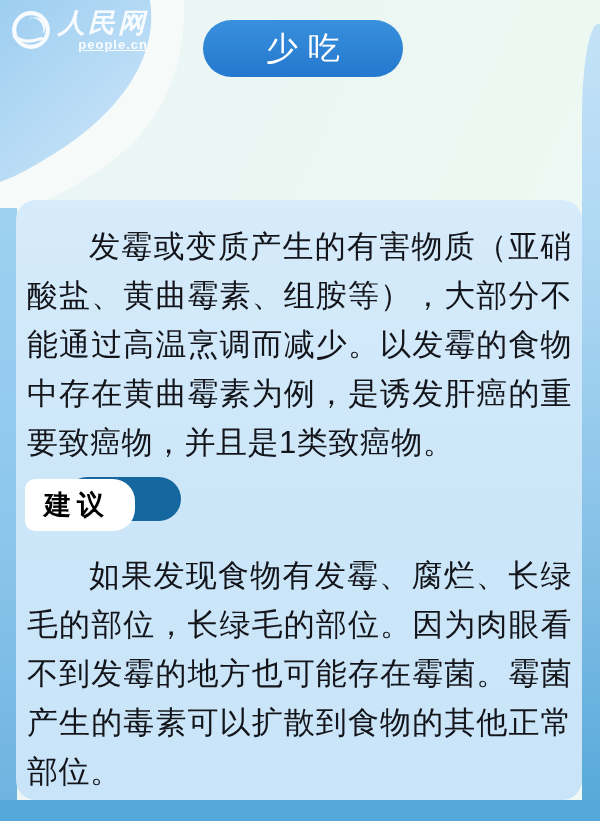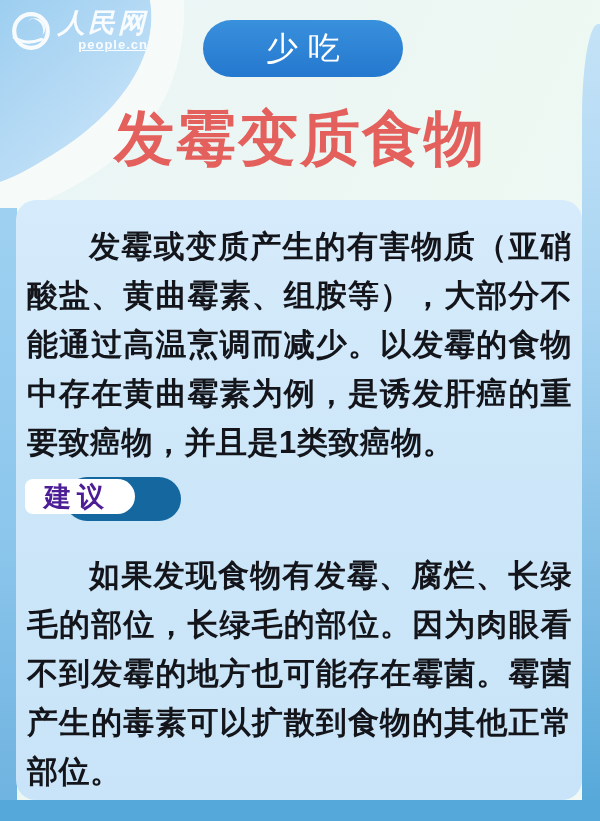--- a/index.html
+++ b/index.html
@@ -25,21 +25,21 @@
     background:linear-gradient(180deg,#c4e2f7 0%,#a9d5f2 35%,#7cbbe4 75%,#57a9da 100%);
     border-top-left-radius:90% 12%;
   }
   .band-bottom{
     position:absolute;left:0;right:0;bottom:0;height:21px;
     background:#55a8da;
   }
   
   .logo{
     position:absolute;left:10px;top:8px;
-    display:flex;align-items:flex-end;
+    display:flex;align-items:center;
     color:#ffffff;opacity:0.93;
   }
   .logo-icon{width:42px;height:42px;margin-right:6px;}
   .logo-texts{display:flex;flex-direction:column;align-items:flex-end;}
   .logo-cn{
     font-size:27px;font-weight:700;line-height:30px;letter-spacing:3px;
     font-style:italic;color:#ffffff;
   }
   .logo-en{
     font-size:13px;font-weight:700;line-height:14px;letter-spacing:1px;
@@ -66,42 +66,42 @@
   .card{
     position:absolute;left:16px;top:200px;width:566px;height:600px;
     border-radius:20px;
     background:linear-gradient(180deg,#d6ebfb 0%,#cde7f9 45%,#c9e4f8 100%);
     box-sizing:border-box;
     padding:22px 10px 0 11px;
     color:#14151b;
   }
   .card p{
     margin:0;
-    font-size:31px;line-height:49px;font-weight:700;
+    font-size:31px;line-height:49px;font-weight:400;
     letter-spacing:0.5px;
     text-align:justify;
     text-indent:2em;
     color:#14151b;
   }
   
   .tip-tag{
     position:relative;height:46px;width:190px;
     margin:10px 0 28px -2px;
   }
   .tip-ribbon{
     position:absolute;left:40px;top:0;width:116px;height:44px;
     background:#15679f;border-radius:22px;
   }
   .tip-label{
-    position:absolute;left:0;top:2px;width:110px;height:35px;
+    position:absolute;left:0;top:2px;width:110px;height:52px;
     background:#ffffff;
     border-radius:10px 22px 22px 10px;
     display:flex;align-items:center;
     padding-left:19px;box-sizing:border-box;
-    color:#4c1d95;font-size:27px;font-weight:700;letter-spacing:6px;
+    color:#000000;font-size:27px;font-weight:700;letter-spacing:6px;
     text-indent:0;
   }
 </style>
 </head>
 <body>
 
 <div class="poster">
 
   <svg class="bg-svg" viewBox="0 0 600 821" xmlns="http://www.w3.org/2000/svg">
     <defs>
@@ -124,21 +124,20 @@
       <path d="M4 26 q10 8 26 2" fill="none" stroke="#ffffff" stroke-width="3" stroke-linecap="round"></path>
     </svg>
     <div class="logo-texts">
       <span class="logo-cn">人民网</span>
       <span class="logo-en">people.cn</span>
     </div>
   </div>
 
   <div class="badge">少吃</div>
 
-  <div class="title">发霉变质食物</div>
 
   <div class="card">
     <p>发霉或变质产生的有害物质（亚硝酸盐、黄曲霉素、组胺等），大部分不能通过高温烹调而减少。以发霉的食物中存在黄曲霉素为例，是诱发肝癌的重要致癌物，并且是1类致癌物。</p>
 
     <div class="tip-tag">
       <div class="tip-ribbon"></div>
       <div class="tip-label">建议</div>
     </div>
 
     <p>如果发现食物有发霉、腐烂、长绿毛的部位，长绿毛的部位。因为肉眼看不到发霉的地方也可能存在霉菌。霉菌产生的毒素可以扩散到食物的其他正常部位。</p>

